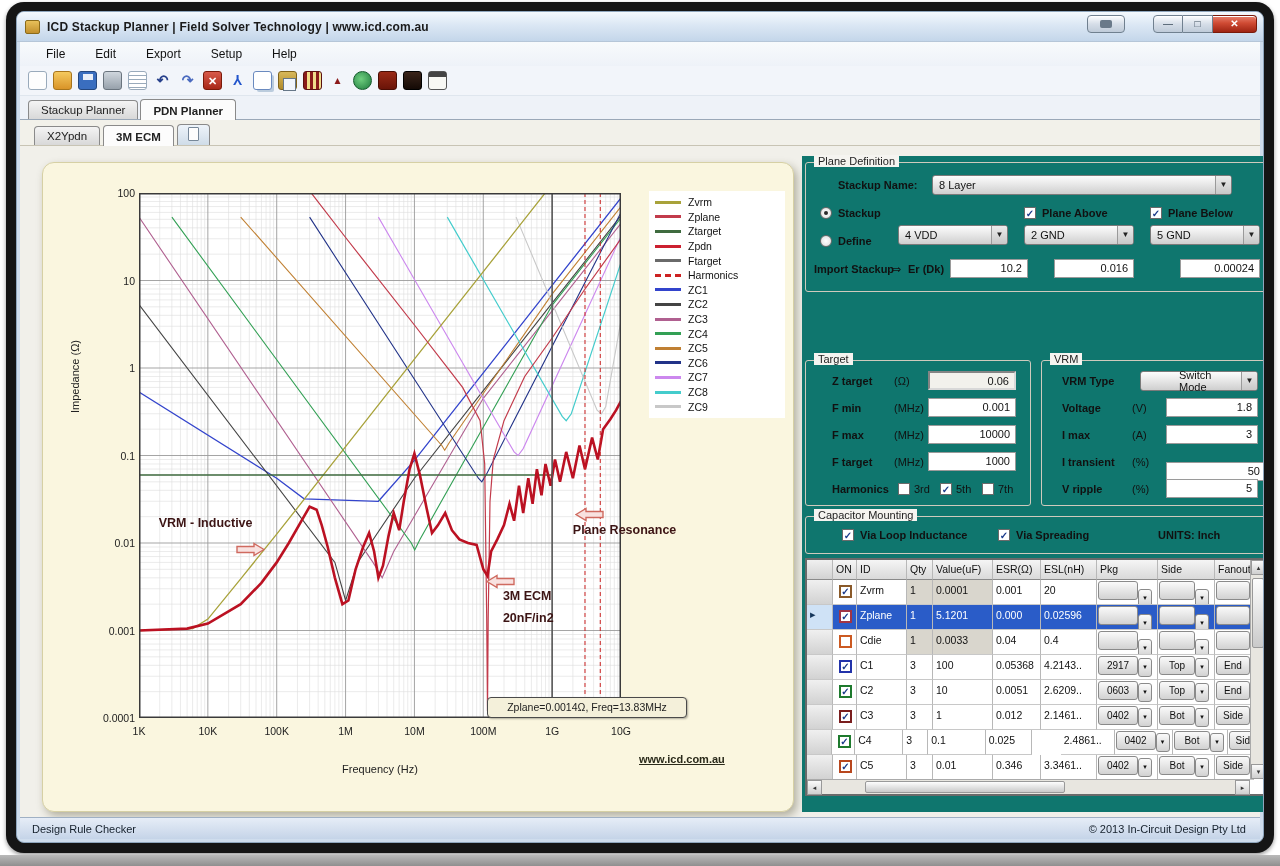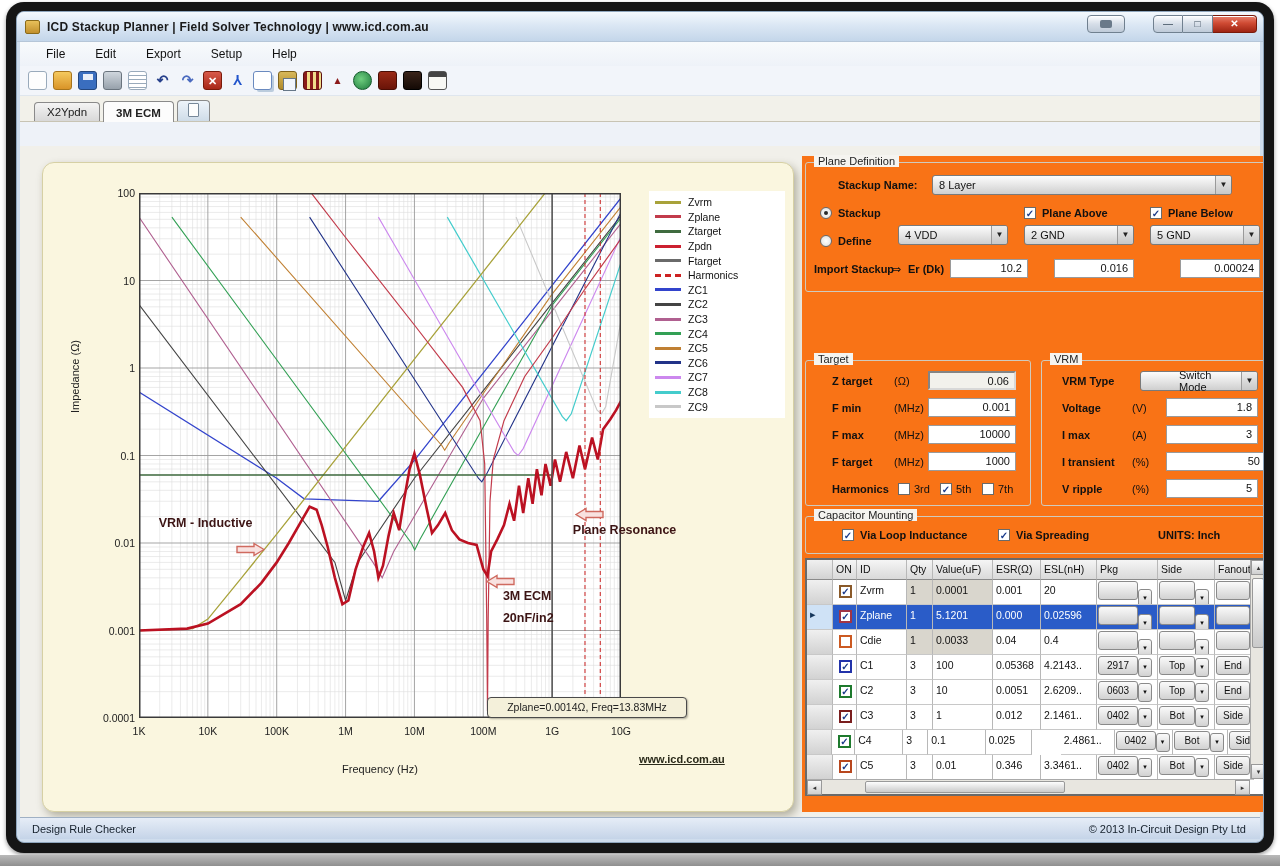--- a/index.html
+++ b/index.html
@@ -73,21 +73,21 @@
   .legendbox { position:absolute; left:606px; top:28px; width:136px; background:#fff; padding:4px 6px; }
   .lrow { display:flex; align-items:center; height:14.6px; gap:7px; }
   .lswatch { width:26px; border-top:3px solid #000; }
   .lname { font-size:10.5px; color:#111; }
   .ann { position:absolute; font-size:12.5px; font-weight:bold; color:#3c1414; white-space:nowrap; }
   .annarrow { position:absolute; }
   .tooltip { position:absolute; left:444px; top:534px; width:200px; height:21px; background:#f4f0da; border:1px solid #4a4a4a; border-radius:4px; box-shadow:1px 1px 2px rgba(0,0,0,.3); font-size:10.5px; color:#222; line-height:19px; text-align:center; }
   .wwwlink { position:absolute; left:596px; top:590px; font-size:11px; font-weight:bold; color:#2a2a1a; text-decoration:underline; }
 
   
-  .right-panel { position:absolute; left:782px; top:10px; width:468px; height:656px; background:#f97316; font-size:11px; color:#111; }
+  .right-panel { position:absolute; left:782px; top:10px; width:468px; height:656px; background:#0f766e; font-size:11px; color:#111; }
   .gb { position:absolute; border:1px solid #cfcabd; border-radius:3px; }
   .gb > .gbl { position:absolute; top:-8px; left:8px; background:#f5f4f0; padding:0 4px; font-size:11px; color:#222; }
   .lab { position:absolute; font-size:11px; color:#111; white-space:nowrap; }
   .bold { font-weight:bold; }
   .dd { position:absolute; height:20px; border:1px solid #7a7a7a; border-radius:3px; background:linear-gradient(#fdfdfd,#cfcfcf); display:flex; align-items:center; }
   .dd .val { flex:1; padding-left:6px; font-size:11px; color:#111; }
   .dd .arr { width:16px; text-align:center; font-size:8px; color:#222; border-left:1px solid #9a9a9a; background:linear-gradient(#ececec,#c8c8c8); height:100%; line-height:18px; border-radius:0 2px 2px 0; }
   .inp { position:absolute; height:19px; background:#fff; border:1px solid #9a9a9a; font-size:11px; color:#111; text-align:right; padding:2px 5px 0 0; }
   .inp.ro { background:#f2f1ec; border:2px inset #d8d8d8; }
   .radio { position:absolute; width:12px; height:12px; border:1px solid #6a6a6a; border-radius:50%; background:radial-gradient(#fff,#dcdcdc); }
@@ -159,20 +159,24 @@
             <div class="tbi" data-name="copy-icon"></div>
             <div class="tbi" data-name="paste-icon"></div>
             <div class="tbi" data-name="columns-icon"></div>
             <div class="tbi" data-name="pointer-icon"></div>
             <div class="tbi" data-name="globe-icon"></div>
             <div class="tbi" data-name="red-square-icon"></div>
             <div class="tbi" data-name="black-square-icon"></div>
             <div class="tbi" data-name="calendar-icon"></div>
           </div>
 
+      <div class="tabs1" data-name="main-tab-strip">
+        <div class="tab" data-name="tab-stackup-planner">Stackup Planner</div>
+        <div class="tab active" data-name="tab-pdn-planner">PDN Planner</div>
+      </div>
       <div class="tabs2" data-name="sub-tab-strip">
         <div class="tab" data-name="tab-x2ypdn">X2Ypdn</div>
         <div class="tab active" data-name="tab-3m-ecm">3M ECM</div>
         <div class="tab icontab" data-name="tab-new-sheet"><span class="pageglyph" data-name="page-icon"></span></div>
       </div>
 
       <div class="content" data-name="content-area">
 
         <div class="chart-panel" data-name="chart-panel">
           <div class="ylab" data-name="y-axis-label">Impedance (Ω)</div>
@@ -498,21 +502,21 @@
             </div>
             <div id="vrm-rows">
                   <span class="lab bold" data-name="vrm-voltage-label" style="left: 20px; top: 41px;">Voltage</span>
                   <span class="lab" data-name="vrm-unit-label" style="left: 90px; top: 41px;">(V)</span>
                   <div class="inp" data-name="vrm-voltage-input" style="left: 124px; top: 37px; width: 92px;">1.8</div>
                   <span class="lab bold" data-name="vrm-i-max-label" style="left: 20px; top: 68px;">I max</span>
                   <span class="lab" data-name="vrm-unit-label" style="left: 90px; top: 68px;">(A)</span>
                   <div class="inp" data-name="vrm-i-max-input" style="left: 124px; top: 64px; width: 92px;">3</div>
                   <span class="lab bold" data-name="vrm-i-transient-label" style="left: 20px; top: 95px;">I transient</span>
                   <span class="lab" data-name="vrm-unit-label" style="left: 90px; top: 95px;">(%)</span>
-                  <div class="inp" data-name="vrm-i-transient-input" style="left: 124px; top: 91px; width: 100px;">50</div>
+                  <div class="inp" data-name="vrm-i-transient-input" style="left: 124px; top: 101px; width: 100px;">50</div>
                   <span class="lab bold" data-name="vrm-v-ripple-label" style="left: 20px; top: 122px;">V ripple</span>
                   <span class="lab" data-name="vrm-unit-label" style="left: 90px; top: 122px;">(%)</span>
                   <div class="inp" data-name="vrm-v-ripple-input" style="left: 124px; top: 118px; width: 92px;">5</div>
                 </div>
           </div>
 
           <div class="gb" style="left:3px;top:360px;width:461px;height:38px;" data-name="capacitor-mounting-group">
             <span class="gbl" data-name="capacitor-mounting-title">Capacitor Mounting</span>
             <span class="cb on" style="left:36px;top:12px;" data-name="via-loop-inductance-checkbox"></span>
             <span class="lab bold" style="left:54px;top:12px;" data-name="via-loop-inductance-label">Via Loop Inductance</span>

